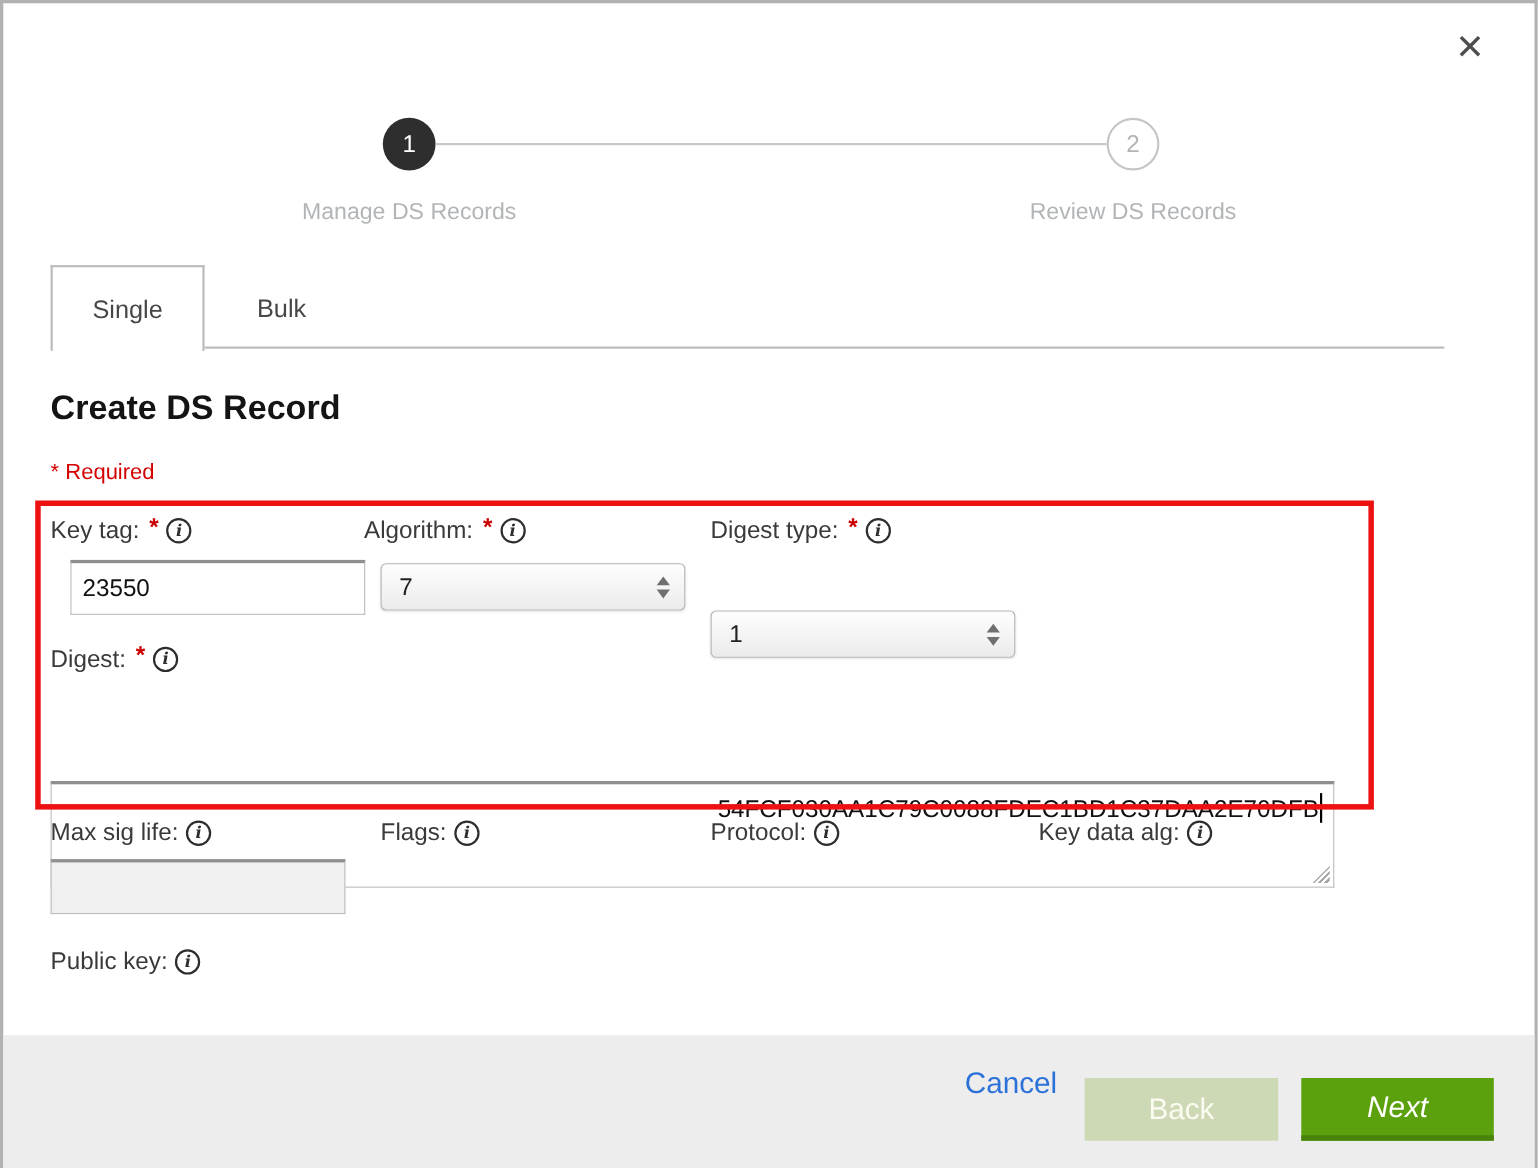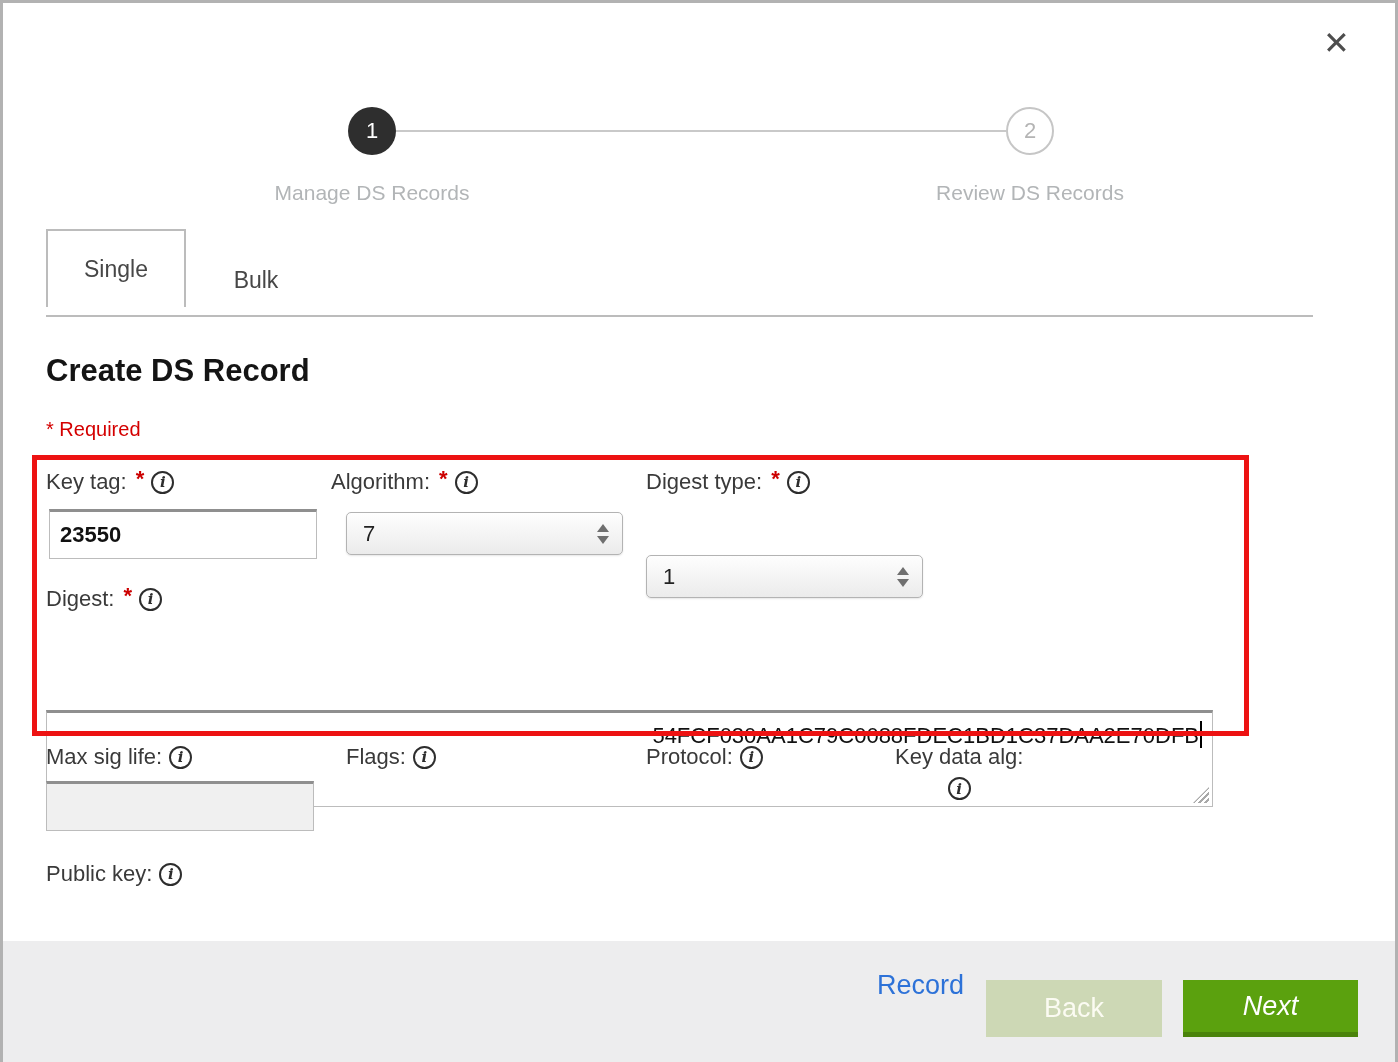--- a/index.html
+++ b/index.html
@@ -82,21 +82,21 @@
   <div class="abs step-line" style="left:393px;top:127px;width:610px;"></div>
   <div class="abs" style="left:1003px;top:104px;">
     <div class="step-circle inactive">
         <span>2</span>
       </div>
   </div>
   <div class="abs step-label" style="left:209px;top:178px;">Manage DS Records</div>
   <div class="abs step-label" style="left:867px;top:178px;">Review DS Records</div>
 
   <div class="abs tab-divider" style="left:43px;top:312px;width:1267px;"></div>
-  <div class="abs tab active" style="left:43px;top:226px;justify-content:center;">
+  <div class="abs tab active" style="left:43px;top:238px;justify-content:center;">
     <span>Single</span>
   </div>
   <div class="abs page-title" style="left:43px;top:350px;">Create DS Record</div>
 
   <div class="abs tab" style="left:183px;top:238px;">
     <span>Bulk</span>
   </div>
   <div class="abs required-note" style="left:43px;top:415px;">* Required</div>
 
   <div class="abs annotation" style="left:29px;top:452px;width:1207px;height:271px;"></div>
@@ -110,21 +110,21 @@
     <span>Algorithm:</span>
     <span class="req">*</span>
     <span class="info-icon">i</span>
   </div>
   <div class="abs field-label" style="left:643px;top:466px;">
     <span>Digest type:</span>
     <span class="req">*</span>
     <span class="info-icon">i</span>
   </div>
 
-  <input class="abs text-input" style="left: 46px; top: 506px; width: 268px; height: 50px; font-weight: bold;" value="23550">
+  <input class="abs text-input" style="left: 61px; top: 506px; width: 268px; height: 50px;" value="23550">
   <div class="abs select" style="left:343px;top:509px;width:277px;">
     <span class="val">7</span>
     <span class="spinner">
         <span class="tri-up"></span>
         <span class="tri-down"></span>
       </span>
   </div>
   <div class="abs select" style="left:643px;top:509px;width:277px;">
     <span class="val">1</span>
     <span class="spinner">
@@ -148,21 +148,21 @@
     <span class="info-icon">i</span>
   </div>
   <div class="abs field-label" style="left:343px;top:741px;">
     <span>Flags:</span>
     <span class="info-icon">i</span>
   </div>
   <div class="abs field-label" style="left:643px;top:741px;">
     <span>Protocol:</span>
     <span class="info-icon">i</span>
   </div>
-  <div class="abs field-label" style="left:892px;top:741px;flex-direction:column;">
+  <div class="abs field-label" style="left:941px;top:741px;">
     <span>Key data alg:</span>
     <span class="info-icon">i</span>
   </div>
 
   <input class="abs text-input disabled" style="left: 43px; top: 778px; width: 268px; height: 50px;" value="">
   <div class="abs select placeholder" style="left:343px;top:781px;width:277px;">
     <span class="val">Select...</span>
     <span class="spinner">
         <span class="tri-up"></span>
         <span class="tri-down"></span>
@@ -179,18 +179,18 @@
     <span class="val">Select...</span>
 
   </div>
 
   <div class="abs field-label" style="left:43px;top:858px;">
     <span>Public key:</span>
     <span class="info-icon">i</span>
   </div>
 
   <div class="abs footer">
-    <span class="cancel-link">Record</span>
+    <span class="cancel-link">Cancel</span>
     <div class="btn btn-back">Back</div>
     <div class="btn btn-next">Next</div>
   </div>
 
 </div>
 
 </body></html>

